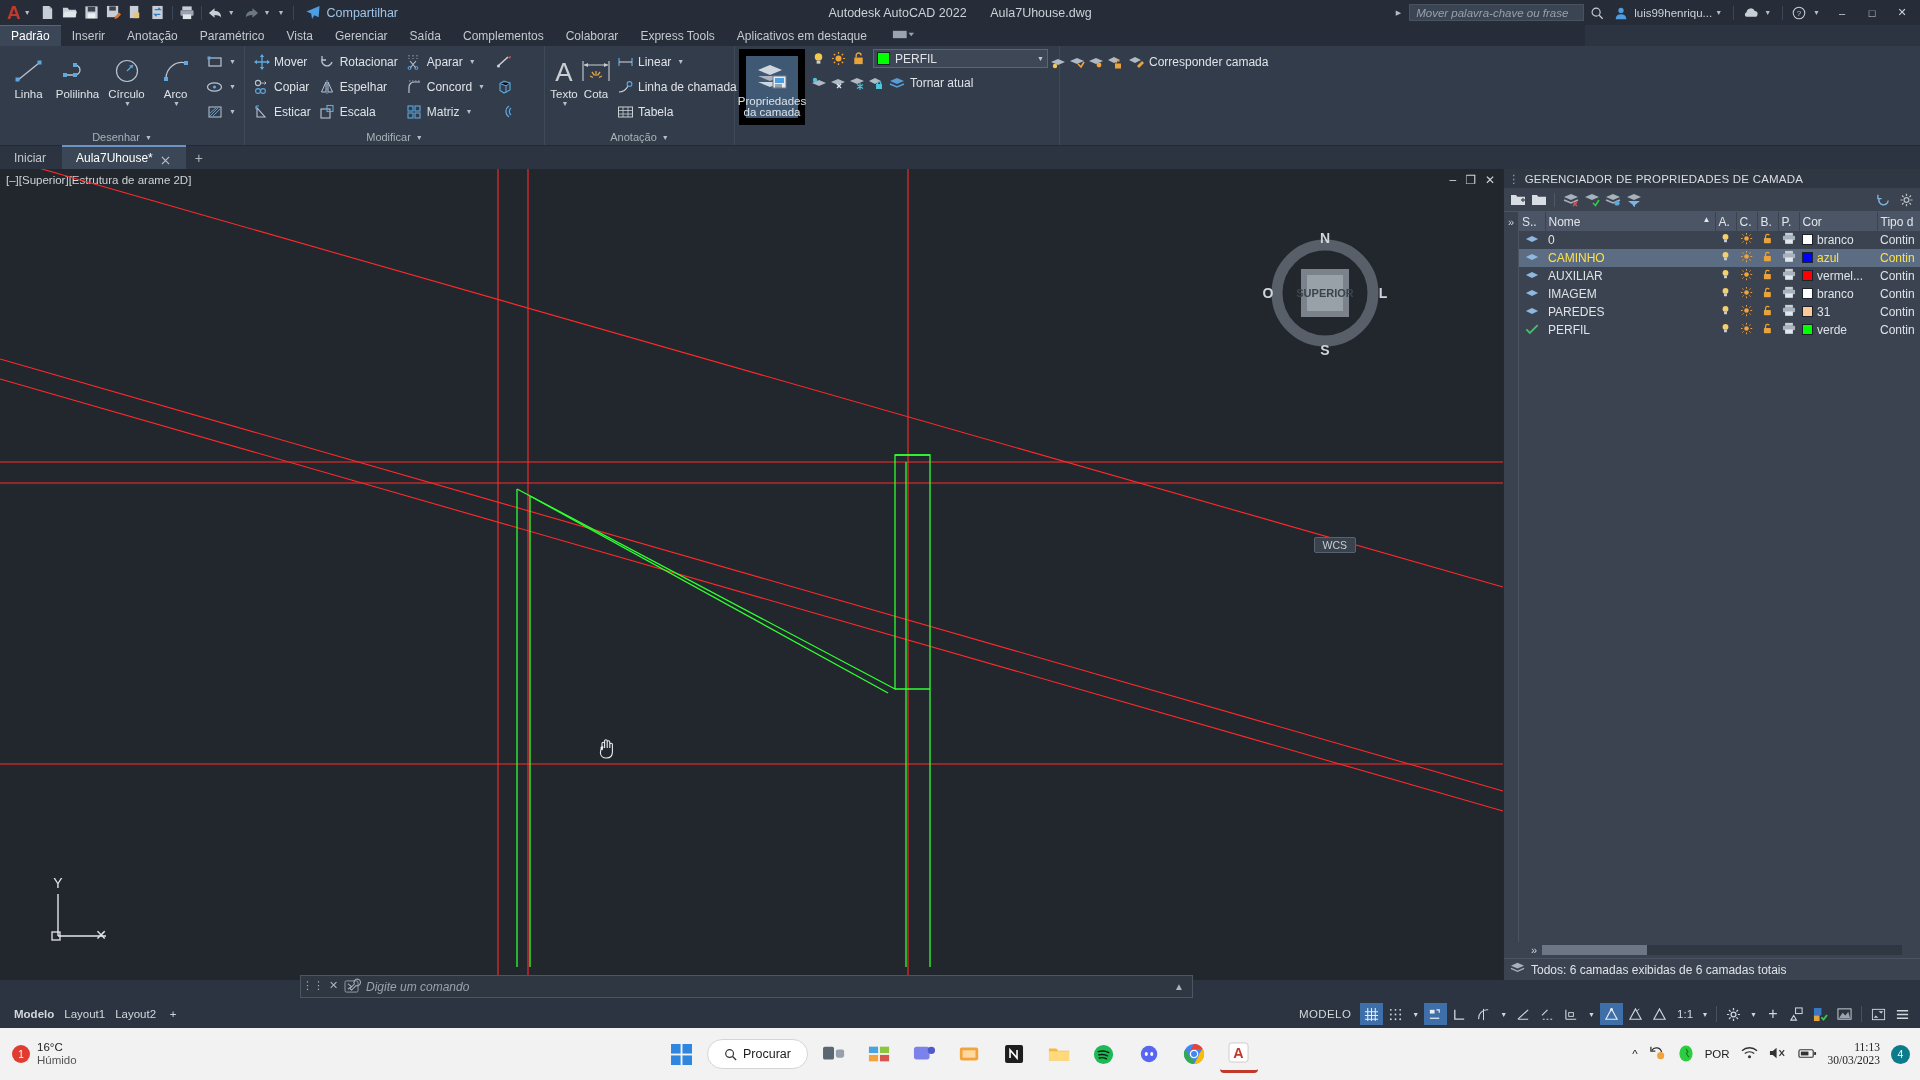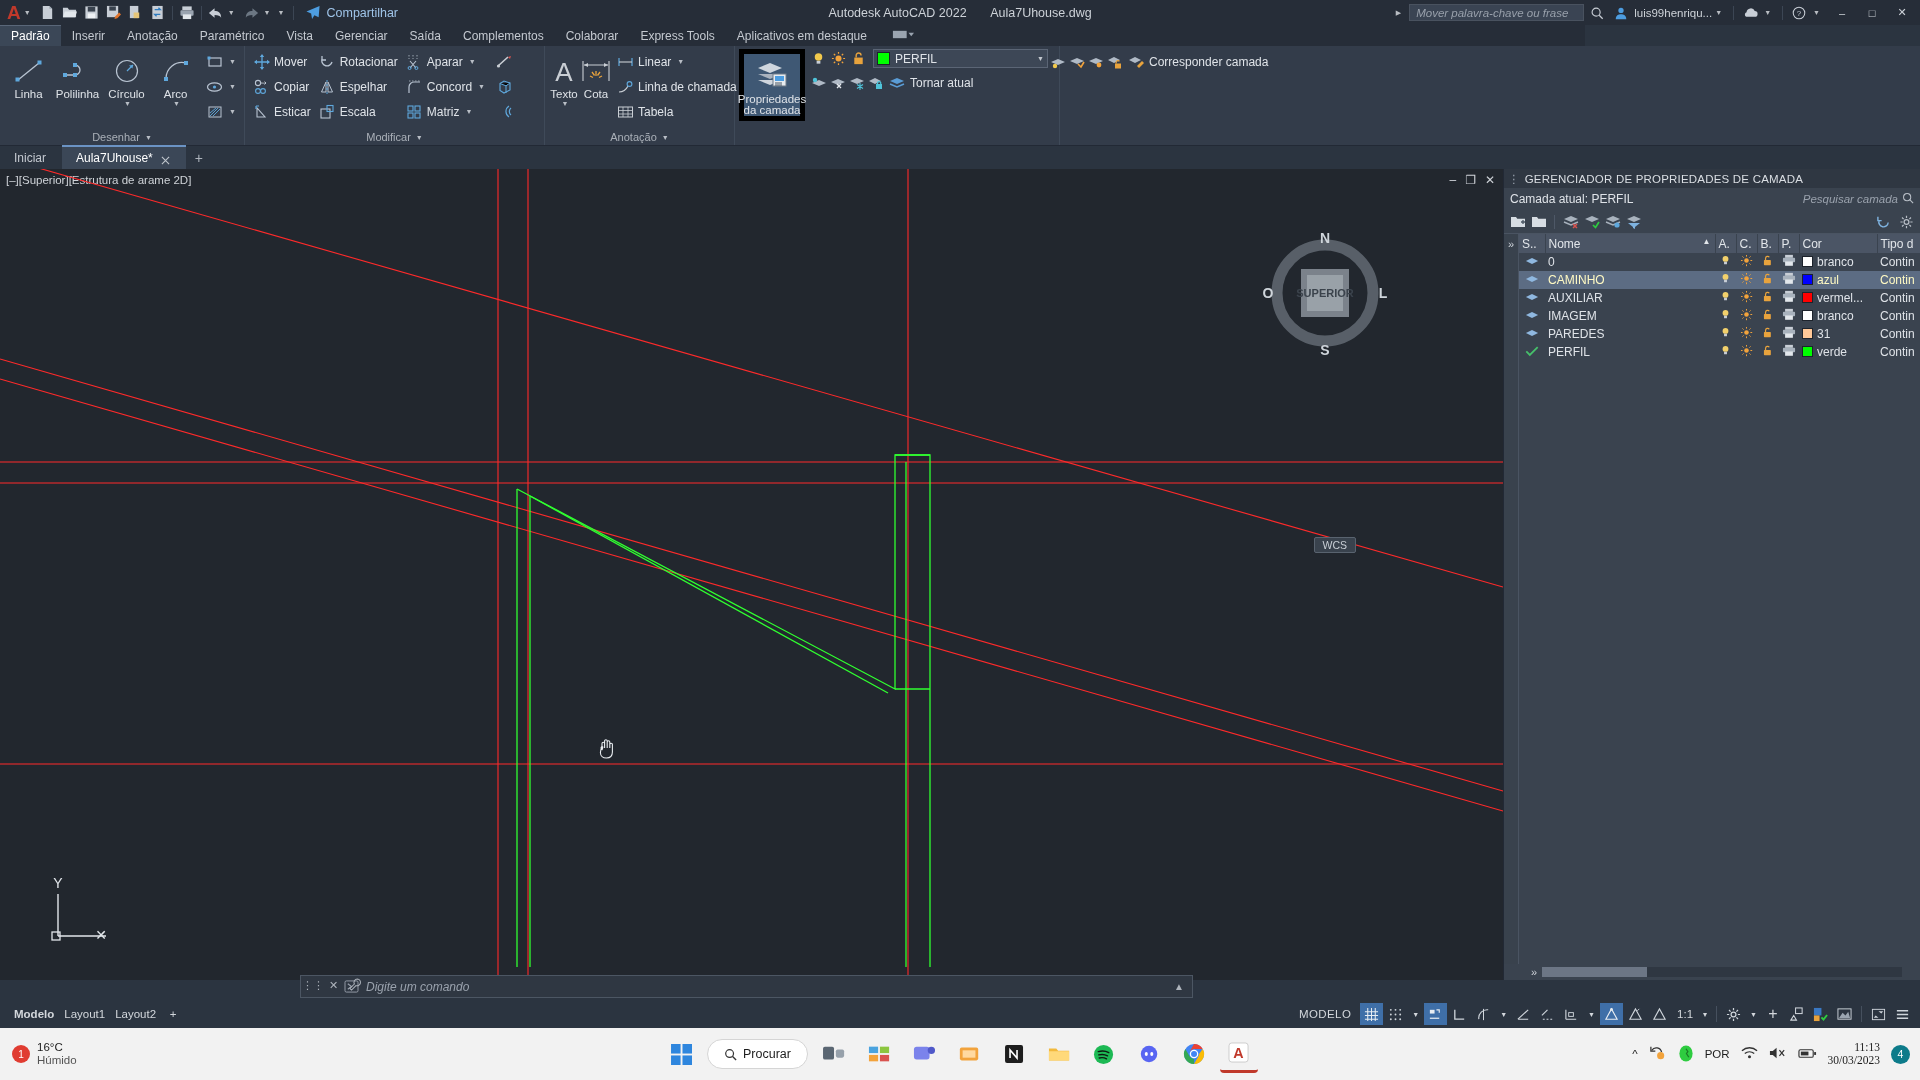--- a/index.html
+++ b/index.html
@@ -129,21 +129,21 @@
   .tsep { width:1px; height:14px; background:#4e5867; margin:0 4px; }
   .lpm-grid { flex:1; display:flex; overflow:hidden; }
   .gutter { width:15px; background:#39424d; border-right:1px solid #4a5462; color:#cdd2d8; font-size:11px; display:flex; justify-content:center; padding-top:4px;}
   .tablewrap { flex:1; overflow:hidden; position:relative; }
   table.lyr { border-collapse:collapse; width:420px; font-size:12px; table-layout:fixed; }
   table.lyr th {
     background:#4b5565; color:#e2e6ea; font-weight:normal; height:19px; text-align:left;
     padding:0 3px; border-right:1px solid #3a434f; font-size:12px; white-space:nowrap;
   }
   table.lyr td { height:18px; padding:0 3px; color:#dfe3e8; white-space:nowrap; overflow:hidden; }
-  table.lyr tr.sel td { background:#5c6c83; color:#fef9c3; }
+  table.lyr tr.sel td { background:#5c6c83; color:#fde047; }
   .cswatch { width:11px; height:11px; display:inline-block; vertical-align:-1px; margin-right:4px; border:1px solid #1d232c;}
   .lpm-foot { height:22px; display:flex; align-items:center; gap:6px; font-size:12px; color:#dfe3e8; padding:0 6px; border-top:1px solid #4a5462;}
   .lpm-hscroll { height:16px; display:flex; align-items:center; padding:0 18px 0 22px; }
   .lpm-hscroll .track { flex:1; height:10px; background:#2f3742; position:relative; }
   .lpm-hscroll .thumb { position:absolute; left:0; top:0; height:10px; width:105px; background:#6c7685; }
   .lpm-collapse { width:16px; display:flex; align-items:center; justify-content:center; color:#cdd2d8; font-size:11px;}
 
   
   .statusbar {
     position:absolute; left:0; top:1000px; width:1920px; height:28px;
@@ -585,21 +585,21 @@
         </div>
       </div>
       <div class="panel-title">
         <span>Anotação</span>
           <span class="dd">▼</span>
       </div>
     </div>
 
     <div class="panel" style="width:325px;">
       <div class="panel-body">
-        <div class="bigbtn" style="width:66px; background:#3f5874; border:5px solid #000000;">
+        <div class="bigbtn" style="width:66px; background:#3f5874; border:7px solid #000000;">
           <span class="glyph">
             <svg width="36" height="32" viewBox="0 0 36 32">
                 <path d="M4 8l12-5 12 5-12 5z" fill="#cfd6de"></path>
                 <path d="M4 14l12 5 12-5" fill="#aab3bf"></path>
                 <path d="M4 20l12 5 12-5" fill="#cfd6de"></path>
                 <rect x="19" y="14" width="13" height="12" fill="#e7ebef" stroke="#6f7a87"></rect>
                 <rect x="21" y="16" width="9" height="5" fill="#4d9de0"></rect>
                 <path d="M21 23h7M21 25h7" stroke="#4a5663" stroke-width="1"></path>
               </svg>
             </span>
@@ -814,31 +814,20 @@
       <svg width="13" height="13" viewBox="0 0 14 14">
         <path d="M9 1a3.7 3.7 0 00-3.2 5.5L1 11.3 2.7 13l4.8-4.8A3.7 3.7 0 109 1z" fill="none" stroke="#aeb4bc" stroke-width="1.1"></path>
       </svg></span>
   </div>
 
   <div class="lpm">
     <div class="lpm-title">
       <span style="color:#9aa2ad;">⋮</span>
       <span>GERENCIADOR DE PROPRIEDADES DE CAMADA</span>
     </div>
-    <div class="lpm-sub">
-      <span>Camada atual: PERFIL</span>
-      <span class="lpm-search">
-        <span>Pesquisar camada</span>
-        <span>
-          <svg width="12" height="12" viewBox="0 0 14 14">
-            <circle cx="6" cy="6" r="4.2" stroke="#b8bec6" stroke-width="1.2" fill="none"></circle>
-            <path d="M9 9l4 4" stroke="#b8bec6" stroke-width="1.3"></path>
-          </svg></span>
-      </span>
-    </div>
     <div class="lpm-tools">
       <span class="ttool">
         <svg width="16" height="15" viewBox="0 0 16 15">
           <path d="M1 3h5l1.3 1.8H15V13H1z" fill="#d7dde3"></path>
           <path d="M11 8h4M13 6v4" stroke="#4a5663" stroke-width="1.3"></path>
         </svg>
       </span>
       <span class="ttool">
         <svg width="16" height="15" viewBox="0 0 16 15">
           <path d="M1 3h5l1.3 1.8H15V13H1z" fill="#d7dde3"></path>
@@ -1073,20 +1062,28 @@
         </table>
       </div>
     </div>
 
     <div class="lpm-hscroll">
       <span class="lpm-collapse">»</span>
       <span class="track">
         <span class="thumb"></span>
       </span>
     </div>
+    <div class="lpm-foot">
+      <span>
+        <svg width="15" height="14" viewBox="0 0 16 15">
+          <path d="M1 5l7-3 7 3-7 3z" fill="#a8b2bd"></path>
+          <path d="M1 8l7 3 7-3" stroke="#a8b2bd" stroke-width="1.4" fill="none"></path>
+        </svg></span>
+      <span>Todos: 6 camadas exibidas de 6 camadas totais</span>
+    </div>
   </div>
 
   <div class="statusbar">
     <div style="display:flex; align-items:center; padding-left:10px; gap:2px;">
       <span class="sbitem" style="font-weight:bold;">Modelo</span>
       <span class="sbitem">Layout1</span>
       <span class="sbitem">Layout2</span>
       <span class="sbitem">+</span>
     </div>
     <div class="sb-right">

